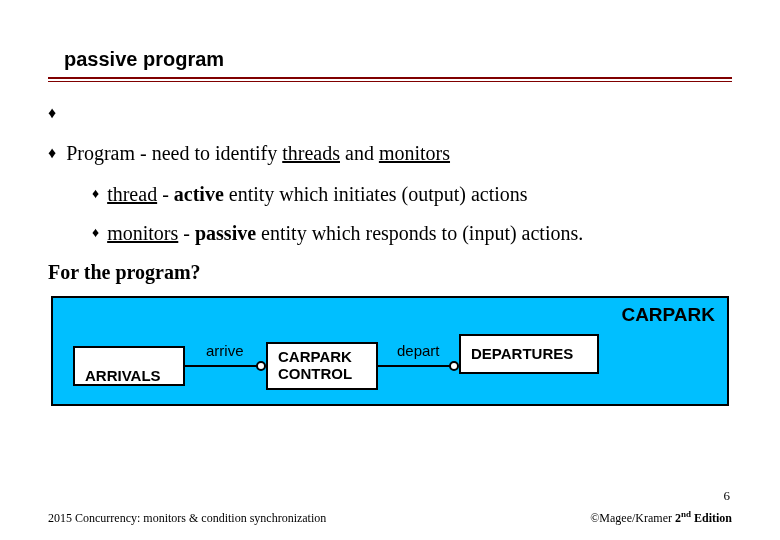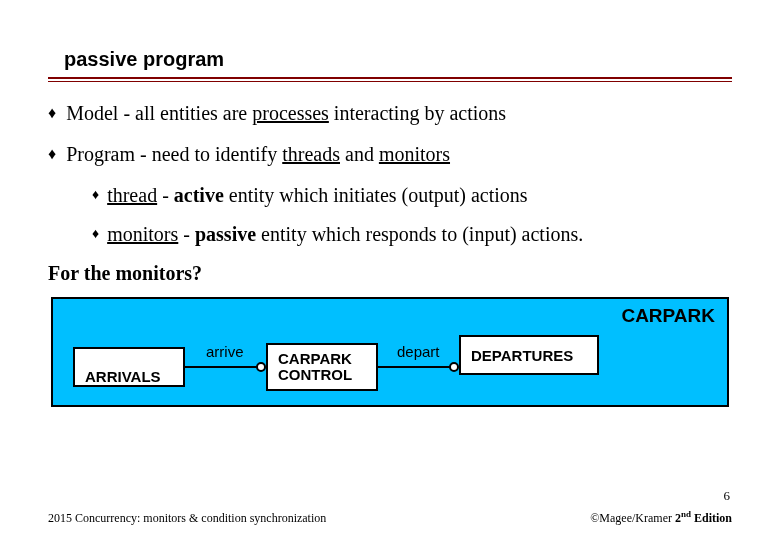--- a/index.html
+++ b/index.html
@@ -120,23 +120,20 @@
 <div class="slide">
   <div class="title-wrap">
     <div class="title">passive program</div>
   </div>
   <hr class="rule-top">
   <hr class="rule-bottom">
 
   <div class="bullets">
     <div class="li1">
       <span class="di">♦</span>
-      <span>
-        <span>Model - all entities are </span><span class="ul">processes</span><span> interacting by actions</span>
-      </span>
     </div>
     <div class="li1">
       <span class="di">♦</span>
       <span>
         <span>Program - need to identify </span><span class="ul">threads</span><span> and </span><span class="ul">monitors</span>
       </span>
     </div>
     <div class="li2">
       <span class="di2">♦</span>
       <span>
@@ -144,21 +141,21 @@
       </span>
     </div>
     <div class="li2">
       <span class="di2">♦</span>
       <span>
         <span class="ul">monitors</span><span> - </span><span class="b">passive</span><span> entity which responds to (input) actions.</span>
       </span>
     </div>
   </div>
 
-  <div class="question">For the monitors?</div>
+  <div class="question">For the program?</div>
 
   <div class="diagram">
     <div class="dheader">CARPARK</div>
 
     <div class="dbox" style="left:20px; top:48px; width:112px;align-items:flex-end;">
       <span>ARRIVALS</span>
     </div>
 
     <div class="connector" style="left:132px; width:76px;"></div>
     <div class="conn-dot" style="left:203px;"></div>

